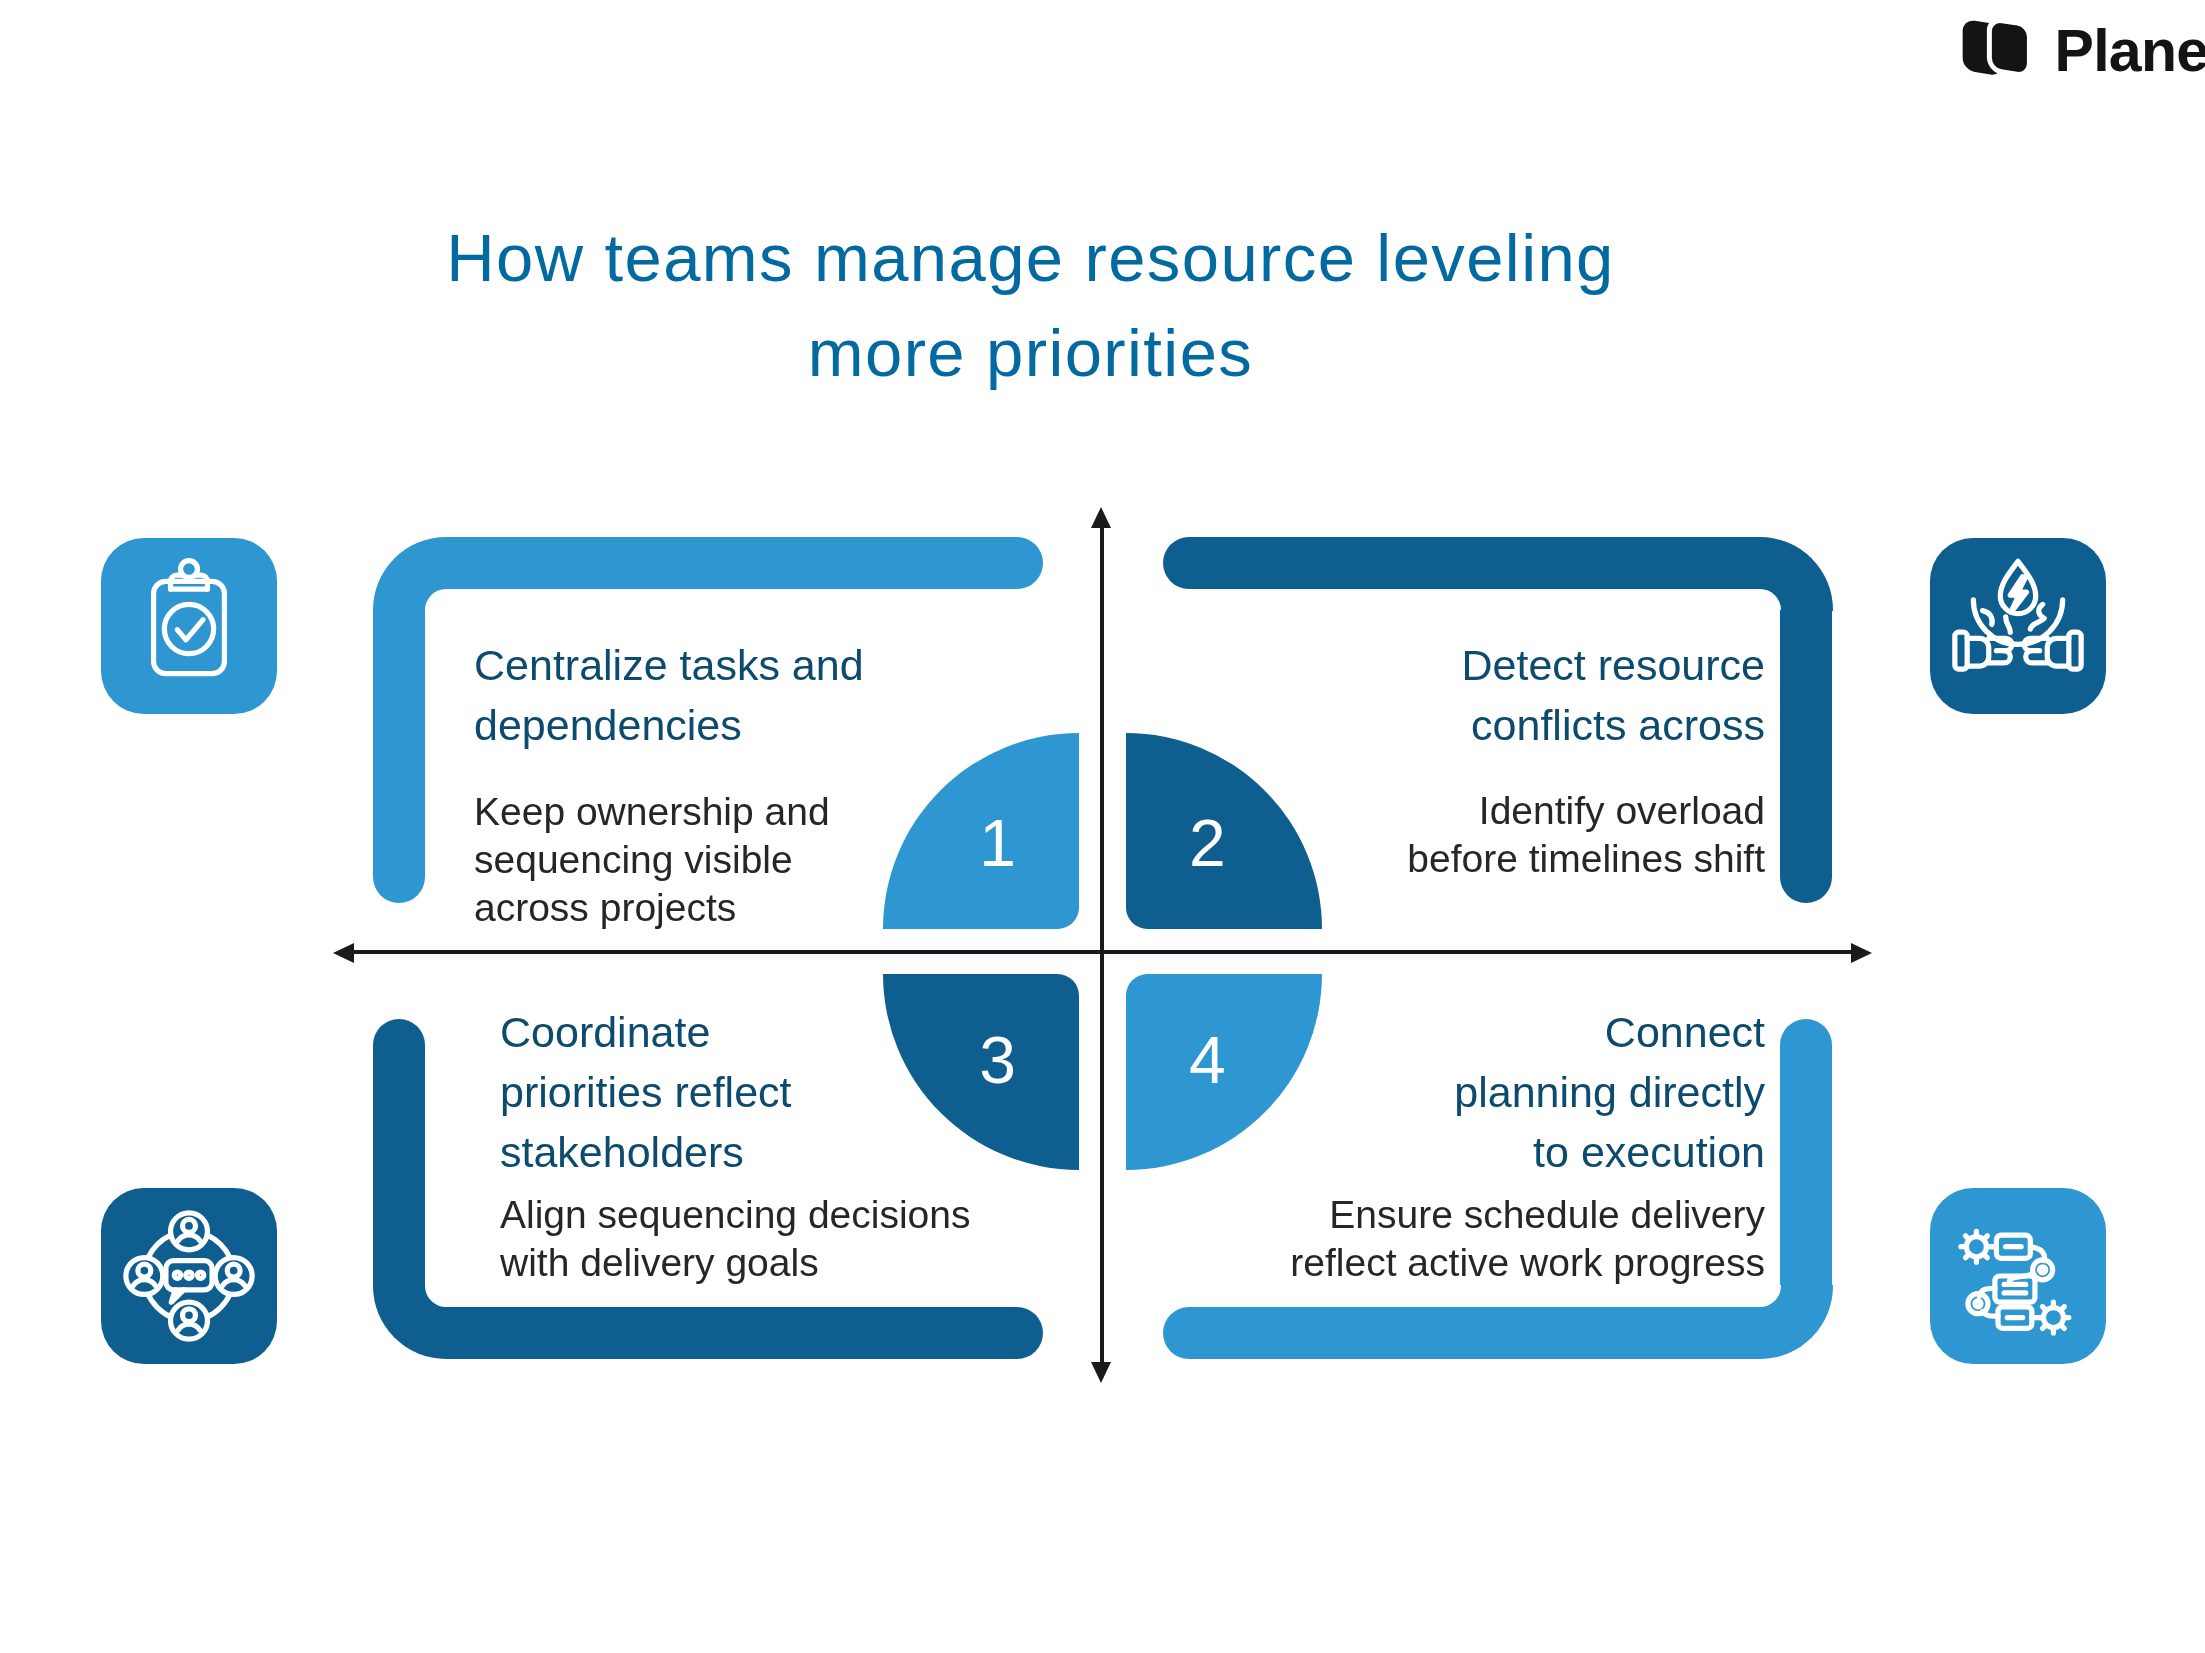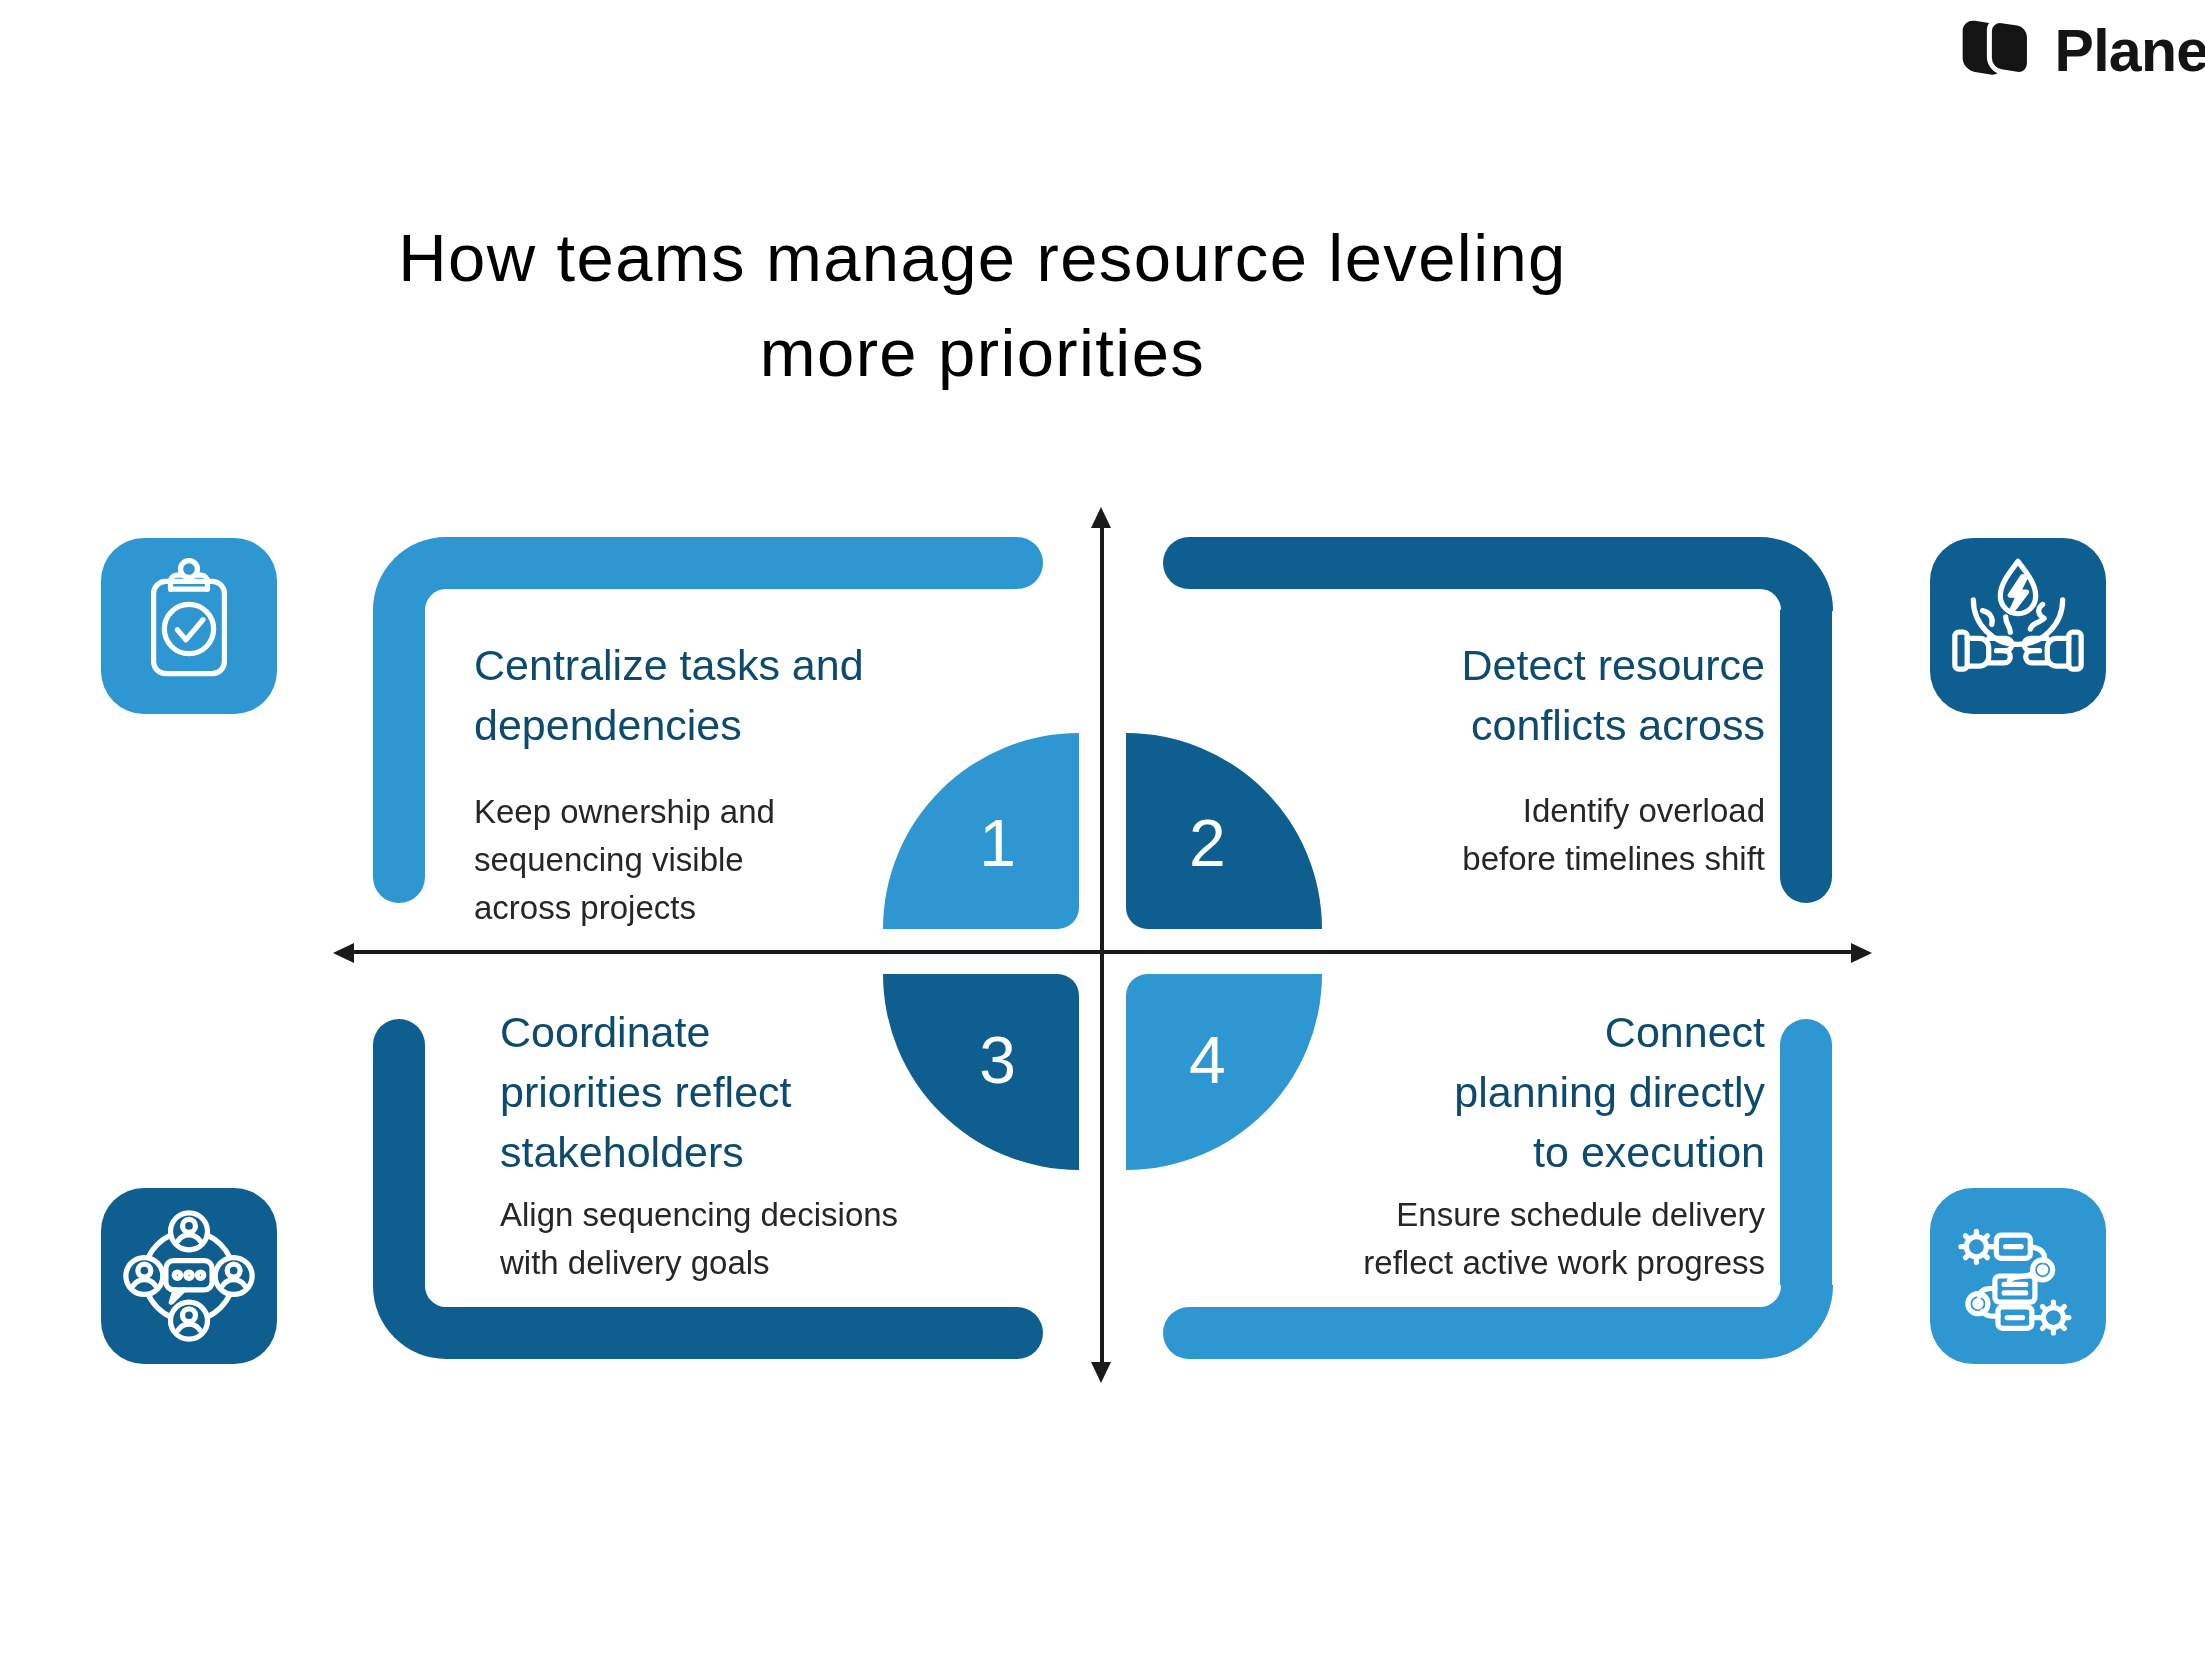--- a/index.html
+++ b/index.html
@@ -6,22 +6,22 @@
   #canvas{
     position:relative;
     width:2205px;height:1654px;
     background:#ffffff;
     font-family:"Liberation Sans", sans-serif;
     overflow:hidden;
   }
   
   .main-title{
     position:absolute;left:0;top:210px;width:1965px;
-    text-align:center;color:#000000;
-    font-size:67px;line-height:95px;font-weight:500;letter-spacing:1.4px;
+    text-align:center;color:#0369a1;
+    font-size:67px;line-height:95px;font-weight:500;letter-spacing:1.4px;padding-left:48px;
   }
   .logo{
     position:absolute;left:1958px;top:16px;
     display:flex;align-items:center;gap:11.5px;
   }
   .logo-text{font-size:59px;font-weight:600;color:#141414;letter-spacing:-0.7px;}
   
   .axis{position:absolute;background:#1a1a1a;}
   .h-axis{left:353px;top:950px;width:1506px;height:3.6px;}
   .v-axis{left:1100px;top:527px;width:3.6px;height:837px;}
@@ -39,21 +39,21 @@
   .c-tr{border-top:52px solid #0e5e8f;border-right:52px solid #0e5e8f;border-top-right-radius:73px;}
   .c-bl{border-bottom:52px solid #0e5e8f;border-left:52px solid #0e5e8f;border-bottom-left-radius:73px;}
   .c-br{border-bottom:52px solid #2e96d1;border-right:52px solid #2e96d1;border-bottom-right-radius:73px;}
   
   .quarter{position:absolute;width:196px;height:196px;}
   .q-num{position:absolute;color:#ffffff;font-size:66px;font-weight:400;line-height:1;}
   
   .card-text{position:absolute;color:#1d1d1d;}
   .card-title div{font-size:43px;line-height:60px;font-weight:500;color:#0c4a6e;}
   .card-body{margin-top:0;}
-  .card-body div{font-size:33px;line-height:48px;font-weight:400;color:#262626;}
+  .card-body div{font-size:39px;line-height:48px;font-weight:400;color:#262626;}
   .align-r{text-align:right;}
   
   .tile{position:absolute;width:176px;height:176px;border-radius:43px;display:flex;align-items:center;justify-content:center;}
   .tile svg{width:154px;height:154px;}
   .icon-stroke{stroke:#ffffff;stroke-width:3.4;fill:none;stroke-linecap:round;stroke-linejoin:round;}
 </style>
 </head>
 <body>
 
 <div id="canvas">

